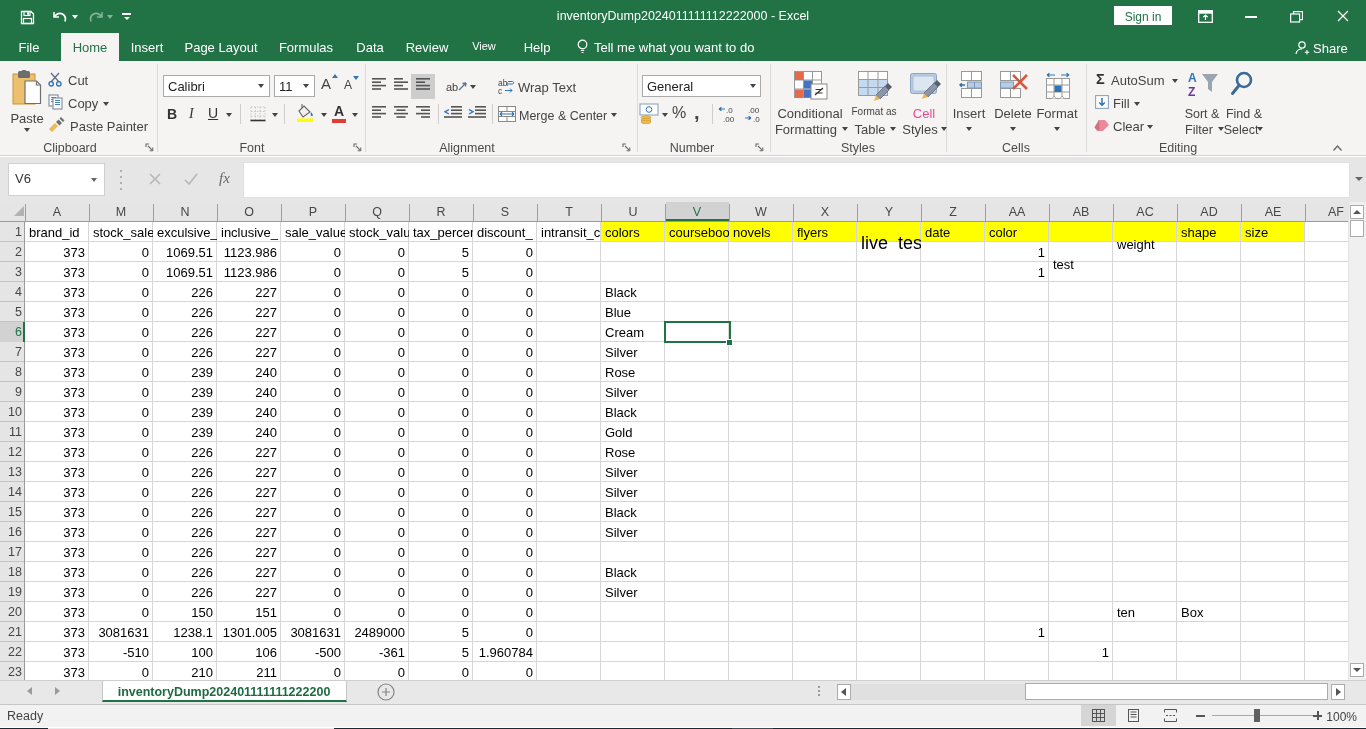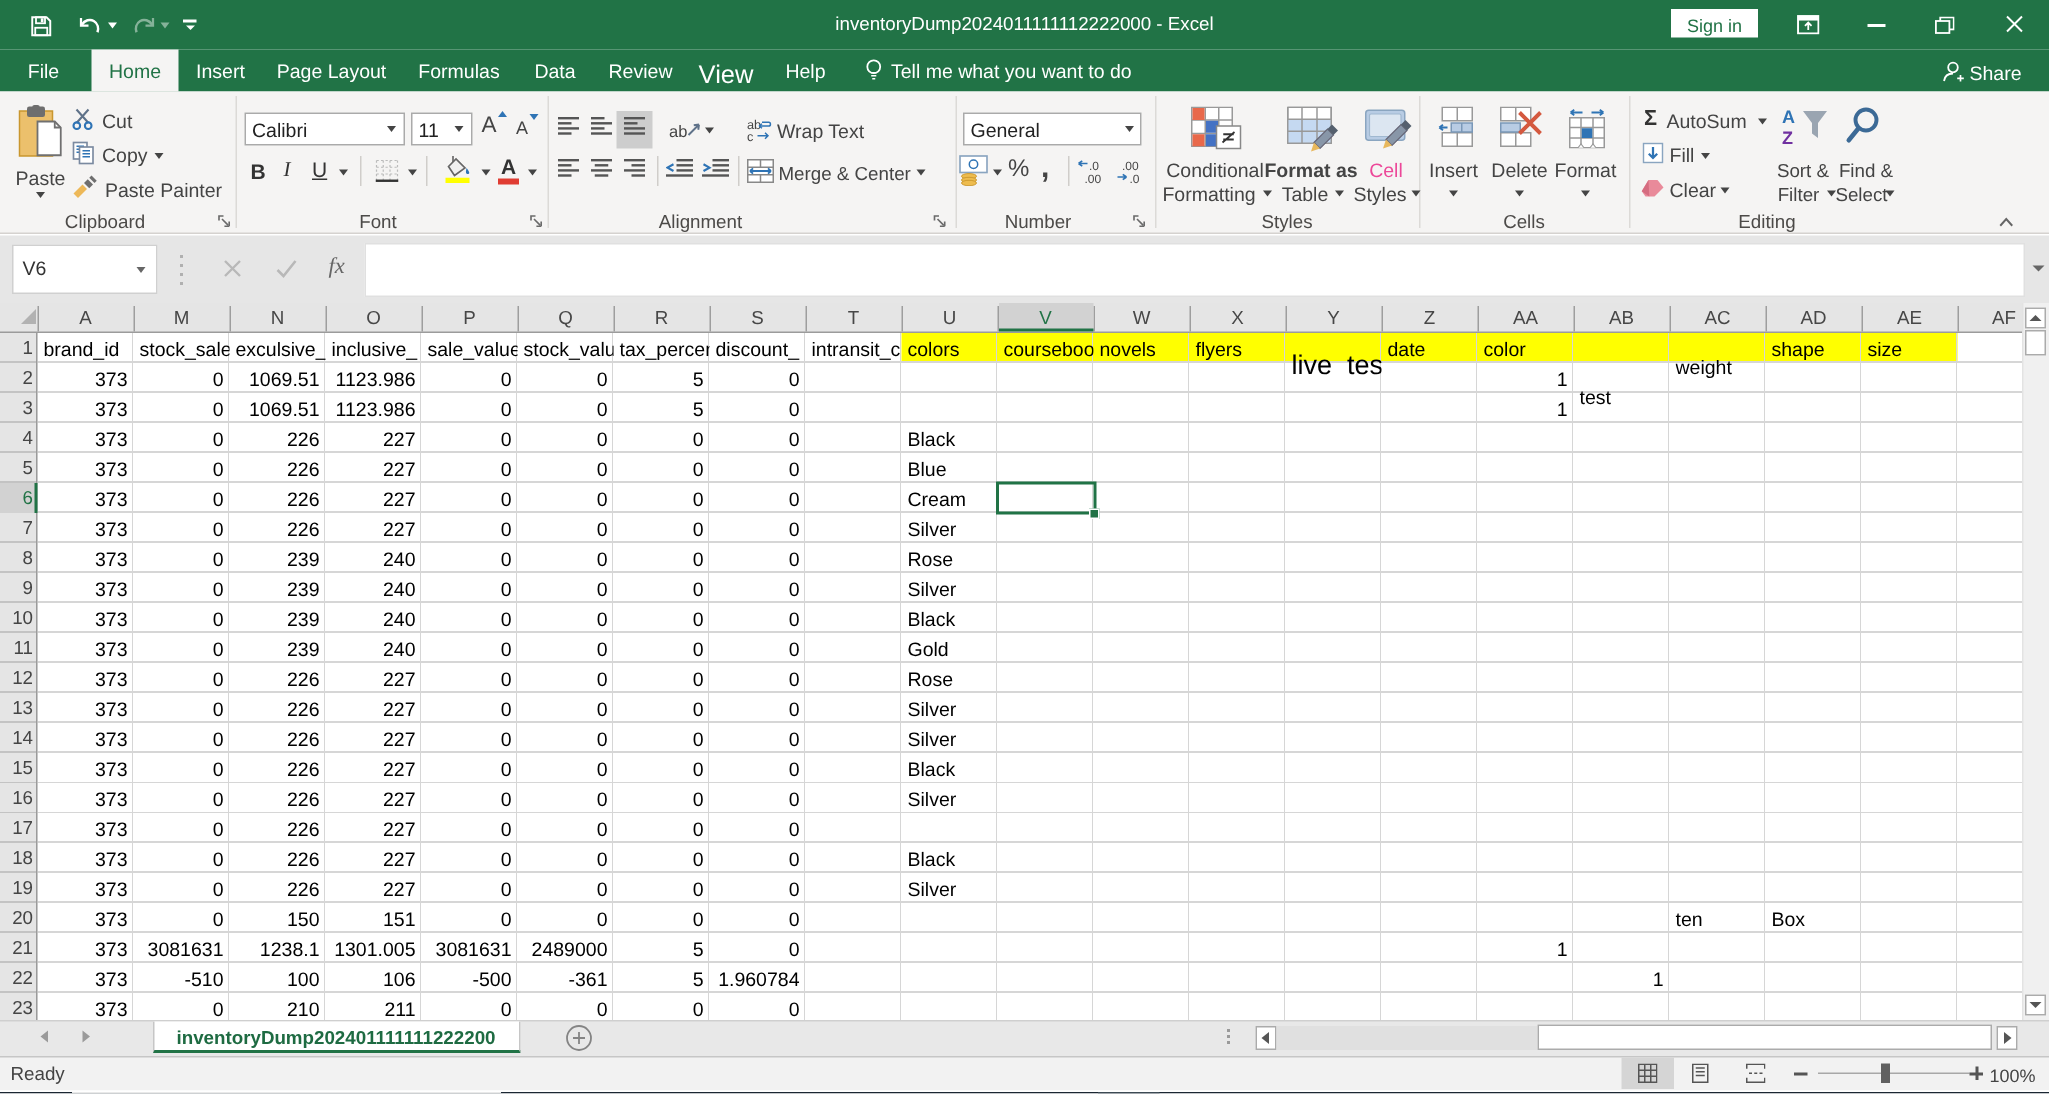--- a/index.html
+++ b/index.html
@@ -42,21 +42,21 @@
 </svg>
 <div style="position:absolute;left:0;top:33px;width:1366px;height:28px;background:#217346;"></div>
 <div style="position:absolute;left:60.5px;top:33px;width:58px;height:28px;background:#f5f4f3;"></div>
 <div style="position:absolute;top:41px;font-size:13px;color:#fff;font-weight:normal;white-space:nowrap;line-height:1;left:-171px;width:400px;text-align:center;">File</div>
 <div style="position:absolute;top:41px;font-size:13px;color:#217346;font-weight:normal;white-space:nowrap;line-height:1;left:-110px;width:400px;text-align:center;">Home</div>
 <div style="position:absolute;top:41px;font-size:13px;color:#fff;font-weight:normal;white-space:nowrap;line-height:1;left:-53px;width:400px;text-align:center;">Insert</div>
 <div style="position:absolute;top:41px;font-size:13px;color:#fff;font-weight:normal;white-space:nowrap;line-height:1;left:21px;width:400px;text-align:center;">Page Layout</div>
 <div style="position:absolute;top:41px;font-size:13px;color:#fff;font-weight:normal;white-space:nowrap;line-height:1;left:106px;width:400px;text-align:center;">Formulas</div>
 <div style="position:absolute;top:41px;font-size:13px;color:#fff;font-weight:normal;white-space:nowrap;line-height:1;left:170px;width:400px;text-align:center;">Data</div>
 <div style="position:absolute;top:41px;font-size:13px;color:#fff;font-weight:normal;white-space:nowrap;line-height:1;left:227px;width:400px;text-align:center;">Review</div>
-<div style="position:absolute;top:41px;font-size:17px;color:#fff;font-weight:normal;white-space:nowrap;line-height:1;left:284px;width:400px;text-align:center;">View</div>
+<div style="position:absolute;top:41px;font-size:11px;color:#fff;font-weight:normal;white-space:nowrap;line-height:1;left:284px;width:400px;text-align:center;">View</div>
 <div style="position:absolute;top:41px;font-size:13px;color:#fff;font-weight:normal;white-space:nowrap;line-height:1;left:337px;width:400px;text-align:center;">Help</div>
 <svg class="abs" style="left:576px;top:39px" width="13" height="17" viewBox="0 0 13 17">
 <circle cx="6.5" cy="5.5" r="4.3" fill="none" stroke="#fff" stroke-width="1.2"></circle>
 <path d="M4.8 9.5 L8.2 9.5 M4.8 11.5 L8.2 11.5 M5.5 13.5 L7.5 13.5" stroke="#fff" stroke-width="1.1"></path>
 </svg>
 <div style="position:absolute;top:41px;font-size:13px;color:#fff;font-weight:normal;white-space:nowrap;line-height:1;left:594px;">Tell me what you want to do</div>
 <svg class="abs" style="left:1294px;top:40px" width="16" height="16" viewBox="0 0 16 16">
 <circle cx="8" cy="5" r="3.2" fill="none" stroke="#fff" stroke-width="1.2"></circle>
 <path d="M2 14 C2.5 10.5 5 9 8 9" fill="none" stroke="#fff" stroke-width="1.2"></path>
 <path d="M10.8 12.2 L15.2 12.2 M13 10 L13 14.4" stroke="#fff" stroke-width="1.1"></path>
@@ -265,21 +265,21 @@
 <div class="abs" style="left:842px;top:127px;width:0;height:0;border-left:3.5px solid transparent;border-right:3.5px solid transparent;border-top:4px solid #444;"></div>
 <svg class="abs" style="left:858px;top:71px" width="34" height="32" viewBox="0 0 34 32">
 <rect x="0.5" y="0.5" width="29" height="24" fill="#fff" stroke="#999" stroke-width="1"></rect>
 <rect x="0.5" y="8.5" width="29" height="16" fill="#c5d9f1"></rect>
 <path d="M0.5 0.5 H29.5 M0.5 8.5 H29.5 M0.5 16.5 H29.5 M0.5 24.5 H29.5" stroke="#999" stroke-width="1"></path>
 <path d="M0.5 0.5 V24.5 M10 0.5 V24.5 M20 0.5 V24.5 M29.5 0.5 V24.5" stroke="#999" stroke-width="1"></path>
 <path d="M18 24 L27 15 L31 19 L22 28 Z" fill="#8896a8" stroke="#667" stroke-width="0.8"></path>
 <path d="M27 15 L30 12 L34 16 L31 19 Z" fill="#55606e"></path>
 <path d="M18 24 L16 30 L22 28 Z" fill="#e8b85c"></path>
 </svg>
-<div style="position:absolute;top:107px;font-size:13px;color:#444;font-weight:bold;white-space:nowrap;line-height:1;left:674px;width:400px;text-align:center;">Format as</div>
+<div style="position:absolute;top:107px;font-size:10px;color:#444;font-weight:normal;white-space:nowrap;line-height:1;left:674px;width:400px;text-align:center;">Format as</div>
 <div style="position:absolute;top:123px;font-size:13px;color:#444;font-weight:normal;white-space:nowrap;line-height:1;left:670px;width:400px;text-align:center;">Table</div>
 <div class="abs" style="left:890px;top:127px;width:0;height:0;border-left:3.5px solid transparent;border-right:3.5px solid transparent;border-top:4px solid #444;"></div>
 <svg class="abs" style="left:910px;top:71px" width="34" height="32" viewBox="0 0 34 32">
 <rect x="0.5" y="2.5" width="26" height="20" rx="2" fill="#b8cce4" stroke="#8aa5c0" stroke-width="1"></rect>
 <rect x="3" y="5" width="21" height="15" rx="1" fill="#dce6f1" stroke="#a0b8d0" stroke-width="0.8"></rect>
 <path d="M14 22 L24 12 L28 16 L18 26 Z" fill="#8896a8" stroke="#667" stroke-width="0.8"></path>
 <path d="M24 12 L27 9 L31 13 L28 16 Z" fill="#55606e"></path>
 <path d="M14 22 L12 28 L18 26 Z" fill="#e8b85c"></path>
 </svg>
 <div style="position:absolute;top:107px;font-size:13px;color:#ec4899;font-weight:normal;white-space:nowrap;line-height:1;left:724px;width:400px;text-align:center;">Cell</div>

